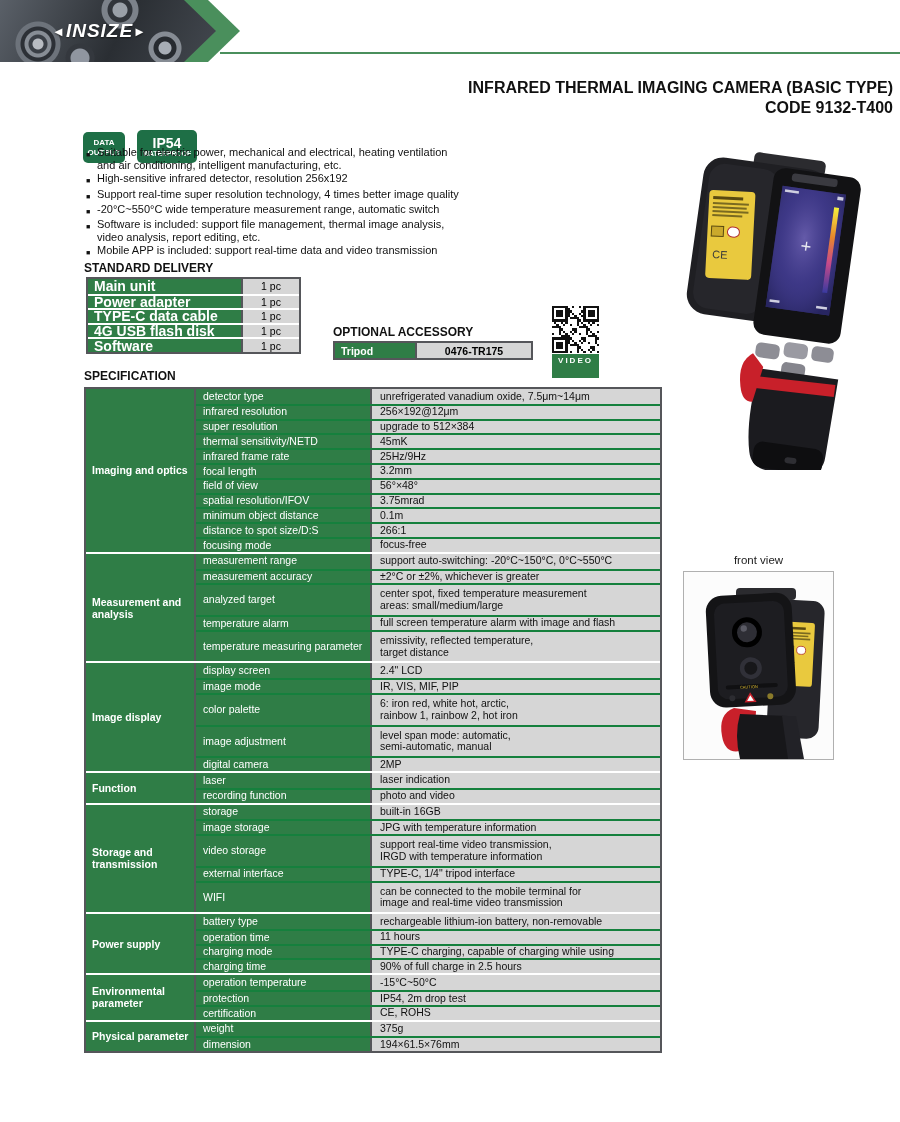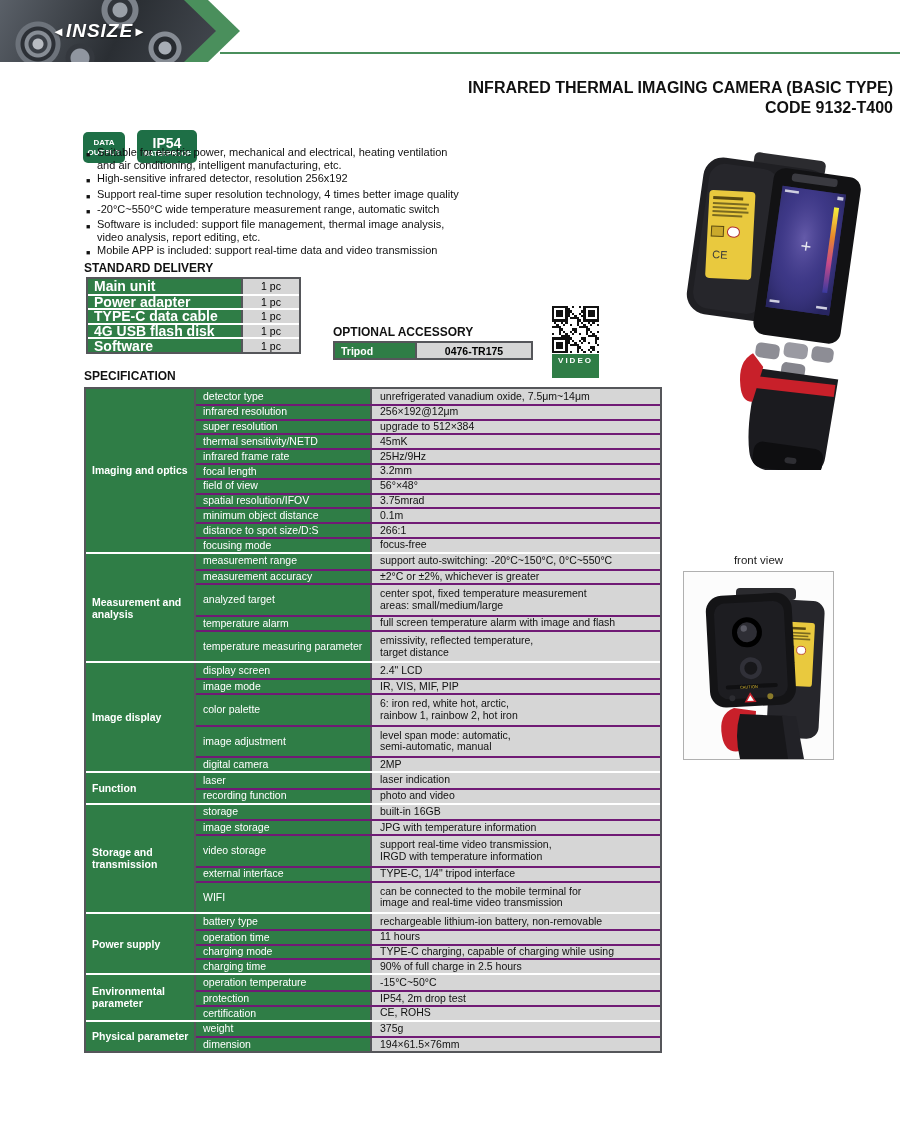--- a/index.html
+++ b/index.html
@@ -77,21 +77,21 @@
   .qr-label{margin-top:1px;background:var(--green);color:#fff;font-size:8px;font-weight:bold;
     text-align:center;letter-spacing:2px;height:24px;line-height:13px;}
 
   
   .spec-table{position:absolute;left:84px;top:387px;width:578px;border:2px solid var(--border-dark);}
   .sgroup{display:flex;border-top:2px solid #fff;}
   .sgroup:first-child{border-top:none;}
   .scat{width:110px;background:var(--green);color:#fff;font-weight:bold;font-size:10.5px;line-height:12px;
     display:flex;align-items:center;padding-left:6px;border-right:2px solid var(--border-dark);}
   .srows{flex:1;}
-  .srow{display:flex;height:14.8px;border-top:2px solid #701a75;}
+  .srow{display:flex;height:14.8px;border-top:2px solid #15803d;}
   .srow:first-child{border-top:none;}
   .srow.double{height:31.6px;}
   .sparam{width:176px;background:var(--green);color:#fff;font-weight:normal;font-size:10.5px;line-height:11.5px;
     display:flex;align-items:center;padding:0 4px 0 7px;border-right:2px solid var(--border-dark);}
   .sval{flex:1;background:var(--cell-gray);color:#111;font-size:10.5px;line-height:11.8px;
     display:flex;align-items:center;padding:0 4px 0 8px;white-space:pre-line;}
 
   
   .main-img{position:absolute;left:655px;top:142px;width:245px;height:328px;}
   .fv-caption{position:absolute;left:683px;top:554px;width:151px;text-align:center;font-size:11.5px;color:#222;}

